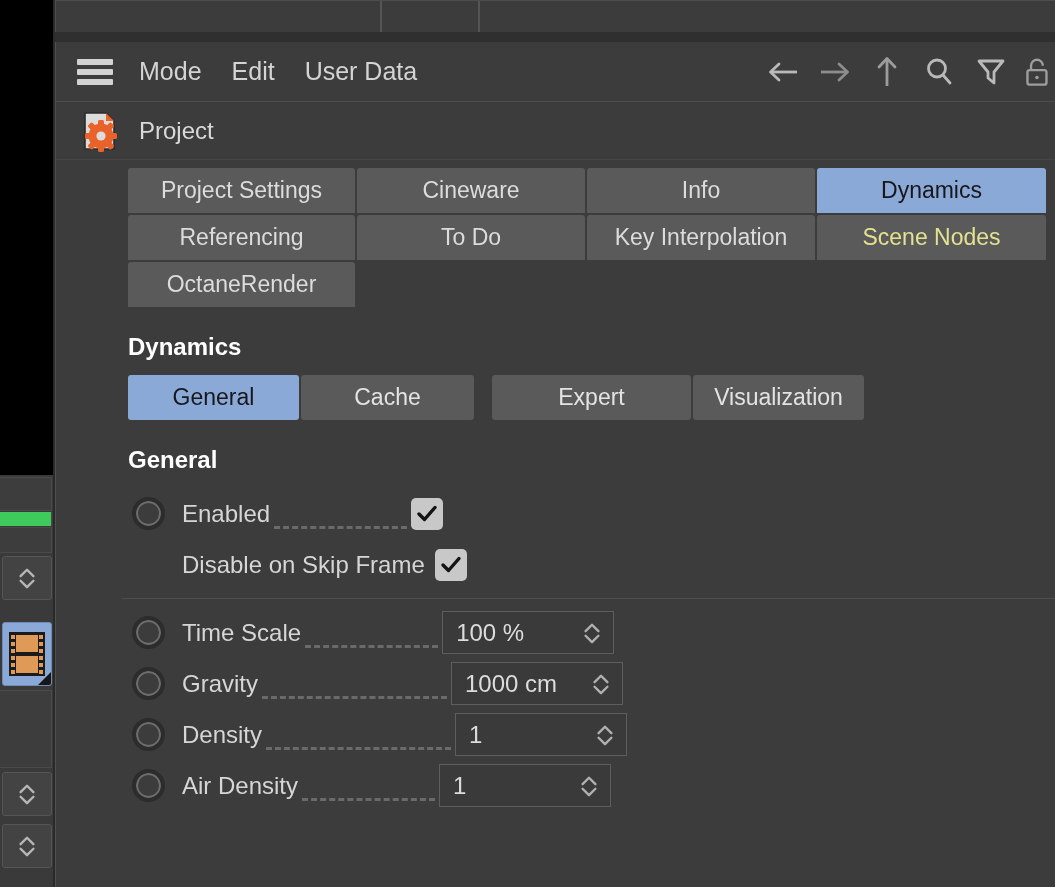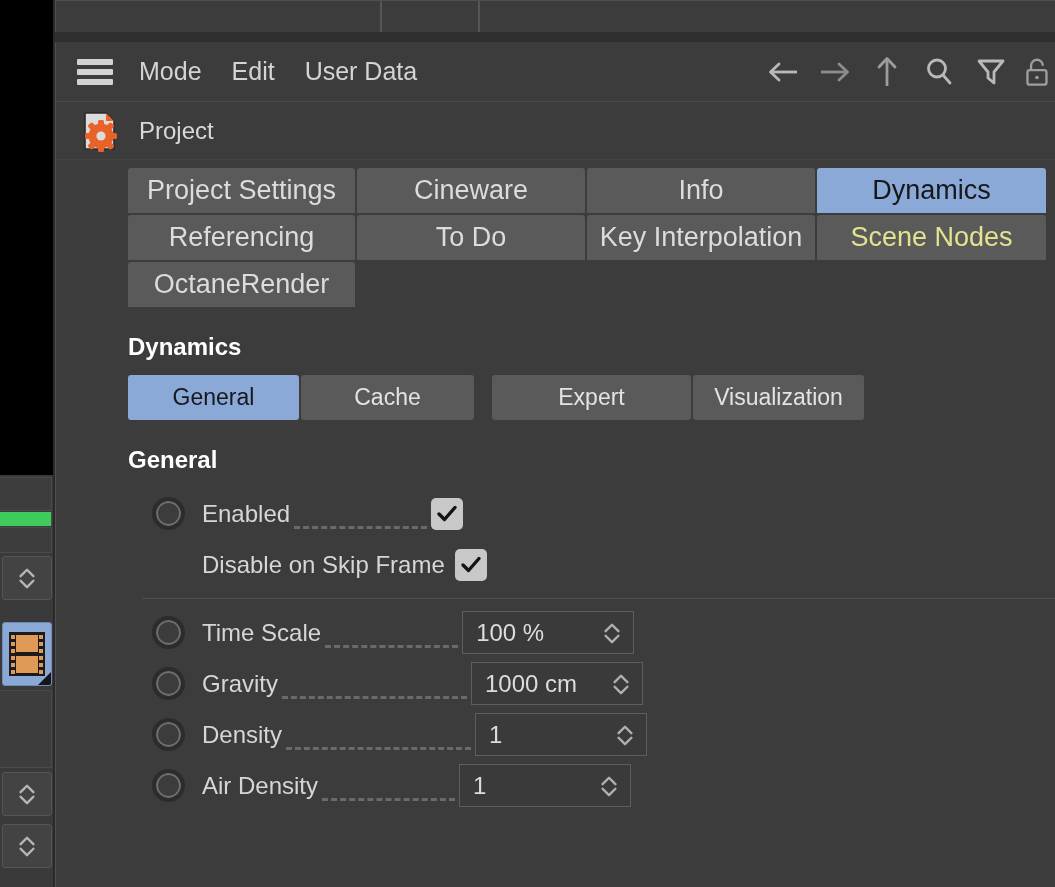--- a/index.html
+++ b/index.html
@@ -210,21 +210,21 @@
     padding: 8px 0 0 72px;
   }
   .tabrow {
     display: flex;
     gap: 2px;
     margin-bottom: 2px;
   }
   .tab {
     background: #5a5a5a;
     color: #dcdcdc;
-    font-size: 27px;
+    font-size: 23px;
     height: 45px;
     display: flex;
     align-items: center;
     justify-content: center;
     border-radius: 3px 3px 0 0;
     cursor: pointer;
     box-sizing: border-box;
     white-space: nowrap;
   }
   .tab.sel {
@@ -261,21 +261,21 @@
     cursor: pointer;
     box-sizing: border-box;
     white-space: nowrap;
   }
   .subtab.sel {
     background: #8aa9d6;
     color: #17171c;
   }
 
   
-  #props { padding-left: 4px; margin-left: 20px; }
+  #props { padding-left: 4px; }
   .prow {
     display: flex;
     align-items: center;
     height: 51px;
     padding-left: 72px;
     box-sizing: border-box;
   }
   .ring {
     width: 33px;
     height: 33px;

